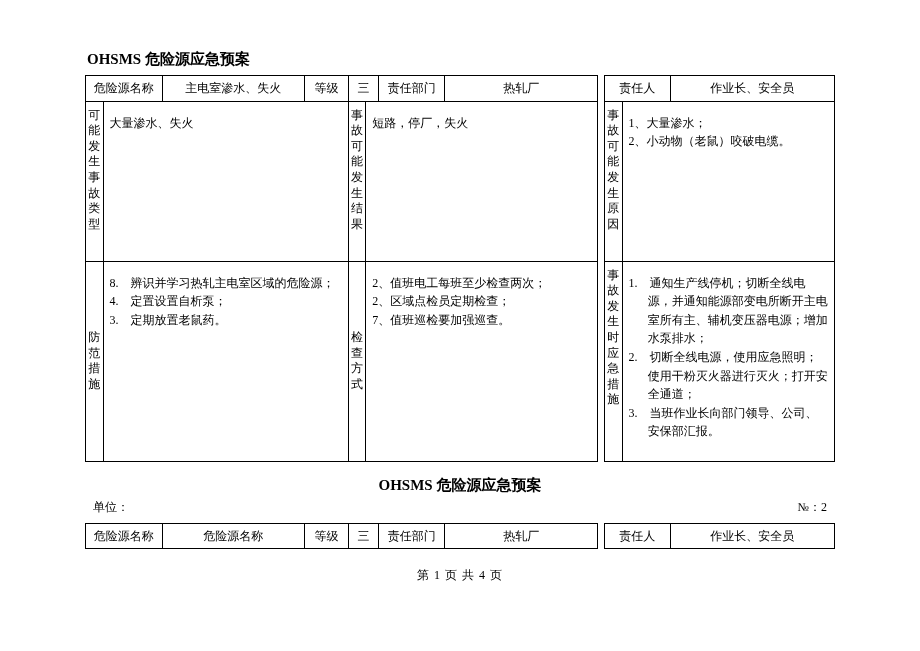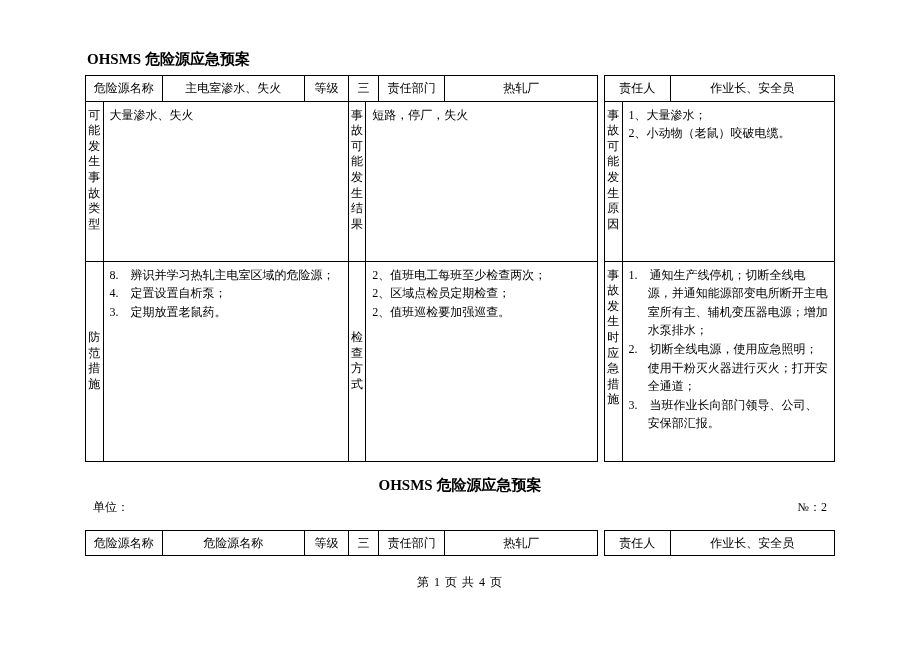--- a/index.html
+++ b/index.html
@@ -21,21 +21,21 @@
       text-align: center;
       font-size: 15px;
       font-weight: bold;
       margin-top: 14px;
       margin-bottom: 4px;
     }
     .meta-row {
       display: flex;
       justify-content: space-between;
       font-size: 12px;
-      margin-bottom: 14px;
+      margin-bottom: 7px;
       padding: 0 8px;
     }
     table {
       border-collapse: collapse;
       width: 100%;
       table-layout: fixed;
     }
     td {
       border: 1px solid #000;
       padding: 3px 4px;
@@ -51,21 +51,21 @@
       width: 16px;
       text-align: center;
       vertical-align: top;
       padding: 6px 1px;
       line-height: 1.3;
     }
     .vlabel span {
       display: block;
     }
     .content {
-      padding: 4px 6px;
+      padding: 12px 6px;
     }
     ol.measures {
       list-style: none;
       padding-left: 0;
     }
     ol.measures li {
       padding-left: 1.6em;
       text-indent: -1.6em;
     }
     .page-num {
@@ -186,21 +186,21 @@
       <span>
             <span>检</span>
             <span>查</span>
             <span>方</span>
             <span>式</span>
           </span>
     </td>
     <td class="content">
       <div>2、值班电工每班至少检查两次；</div>
       <div>2、区域点检员定期检查；</div>
-      <div>2、值班巡检要加强巡查。</div>
+      <div>7、值班巡检要加强巡查。</div>
     </td>
     <td style="border-top:none;border-bottom:none;"></td>
     <td class="vlabel">
       <span>
             <span>事</span>
             <span>故</span>
             <span>发</span>
             <span>生</span>
             <span>时</span>
             <span>应</span>

